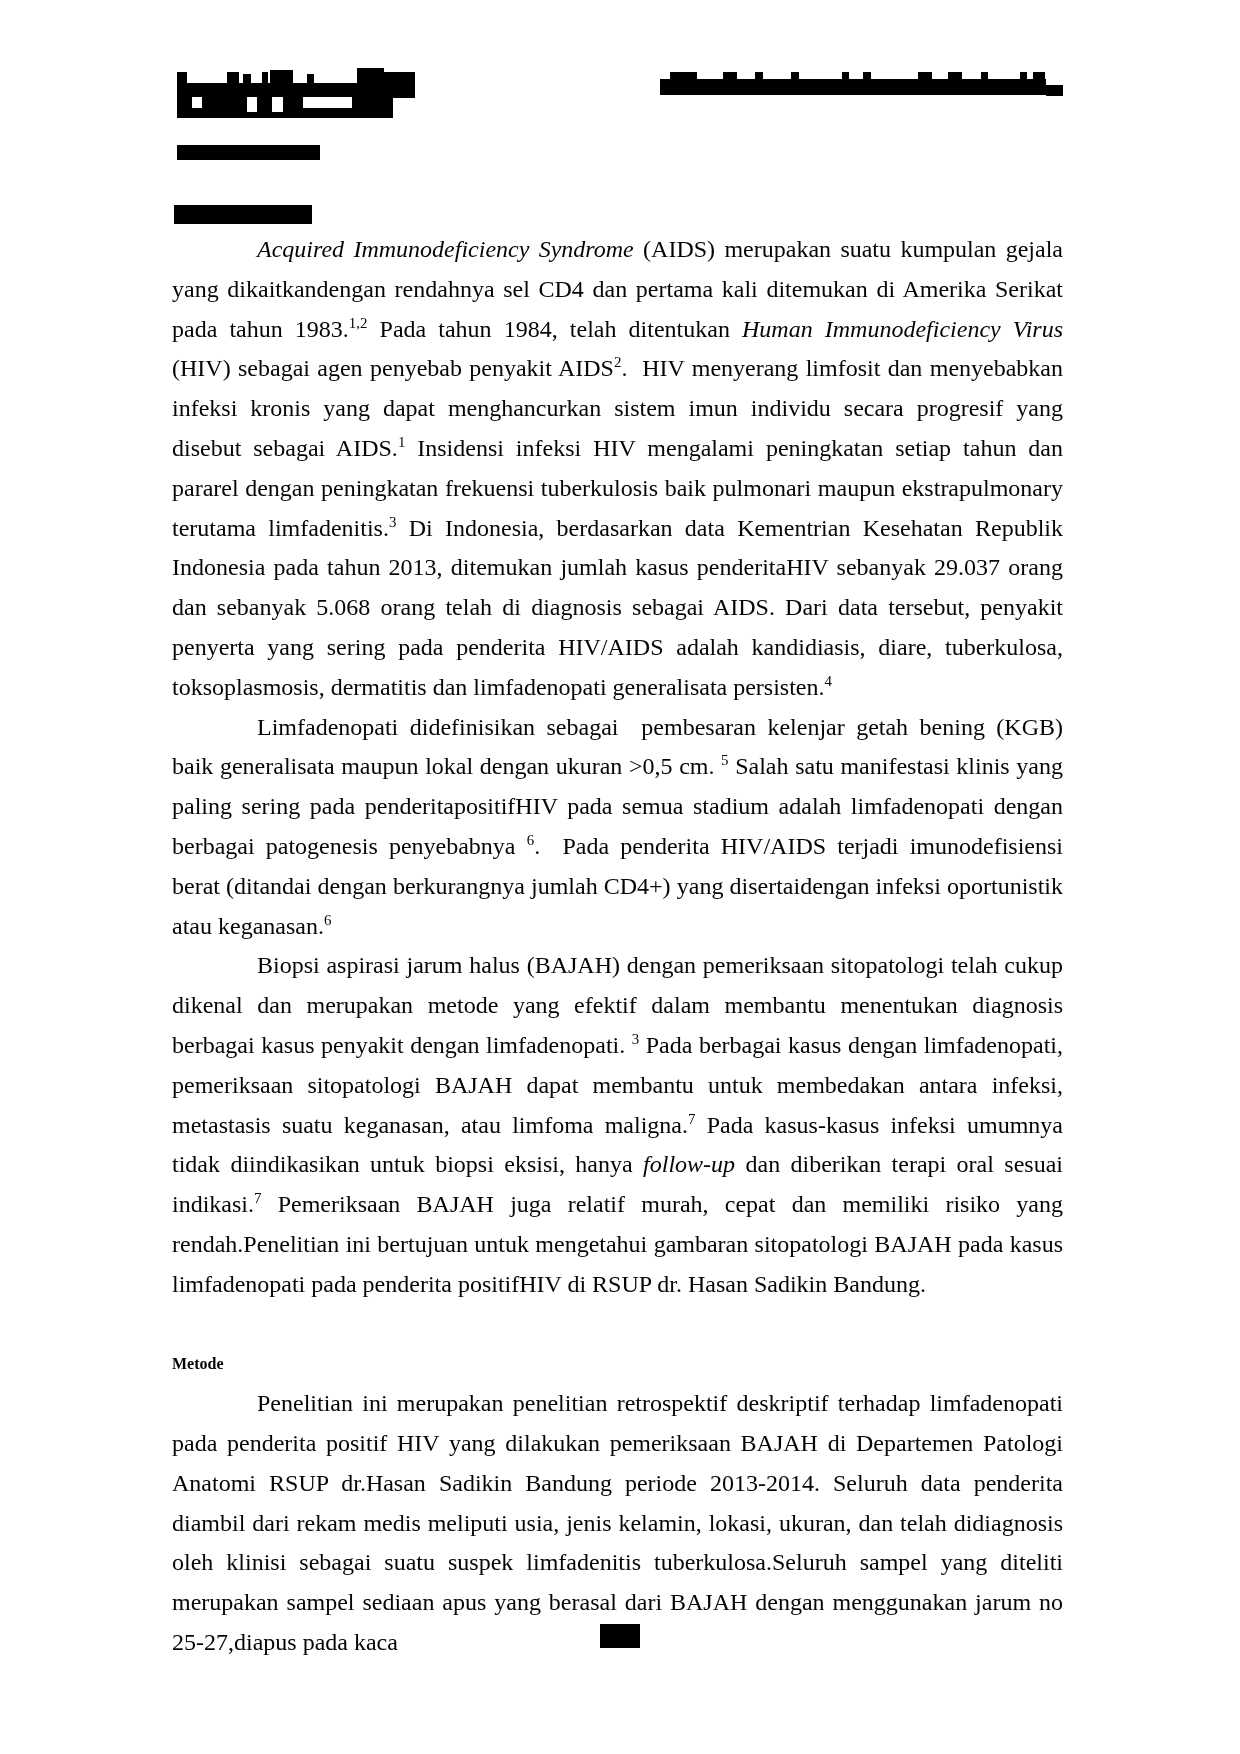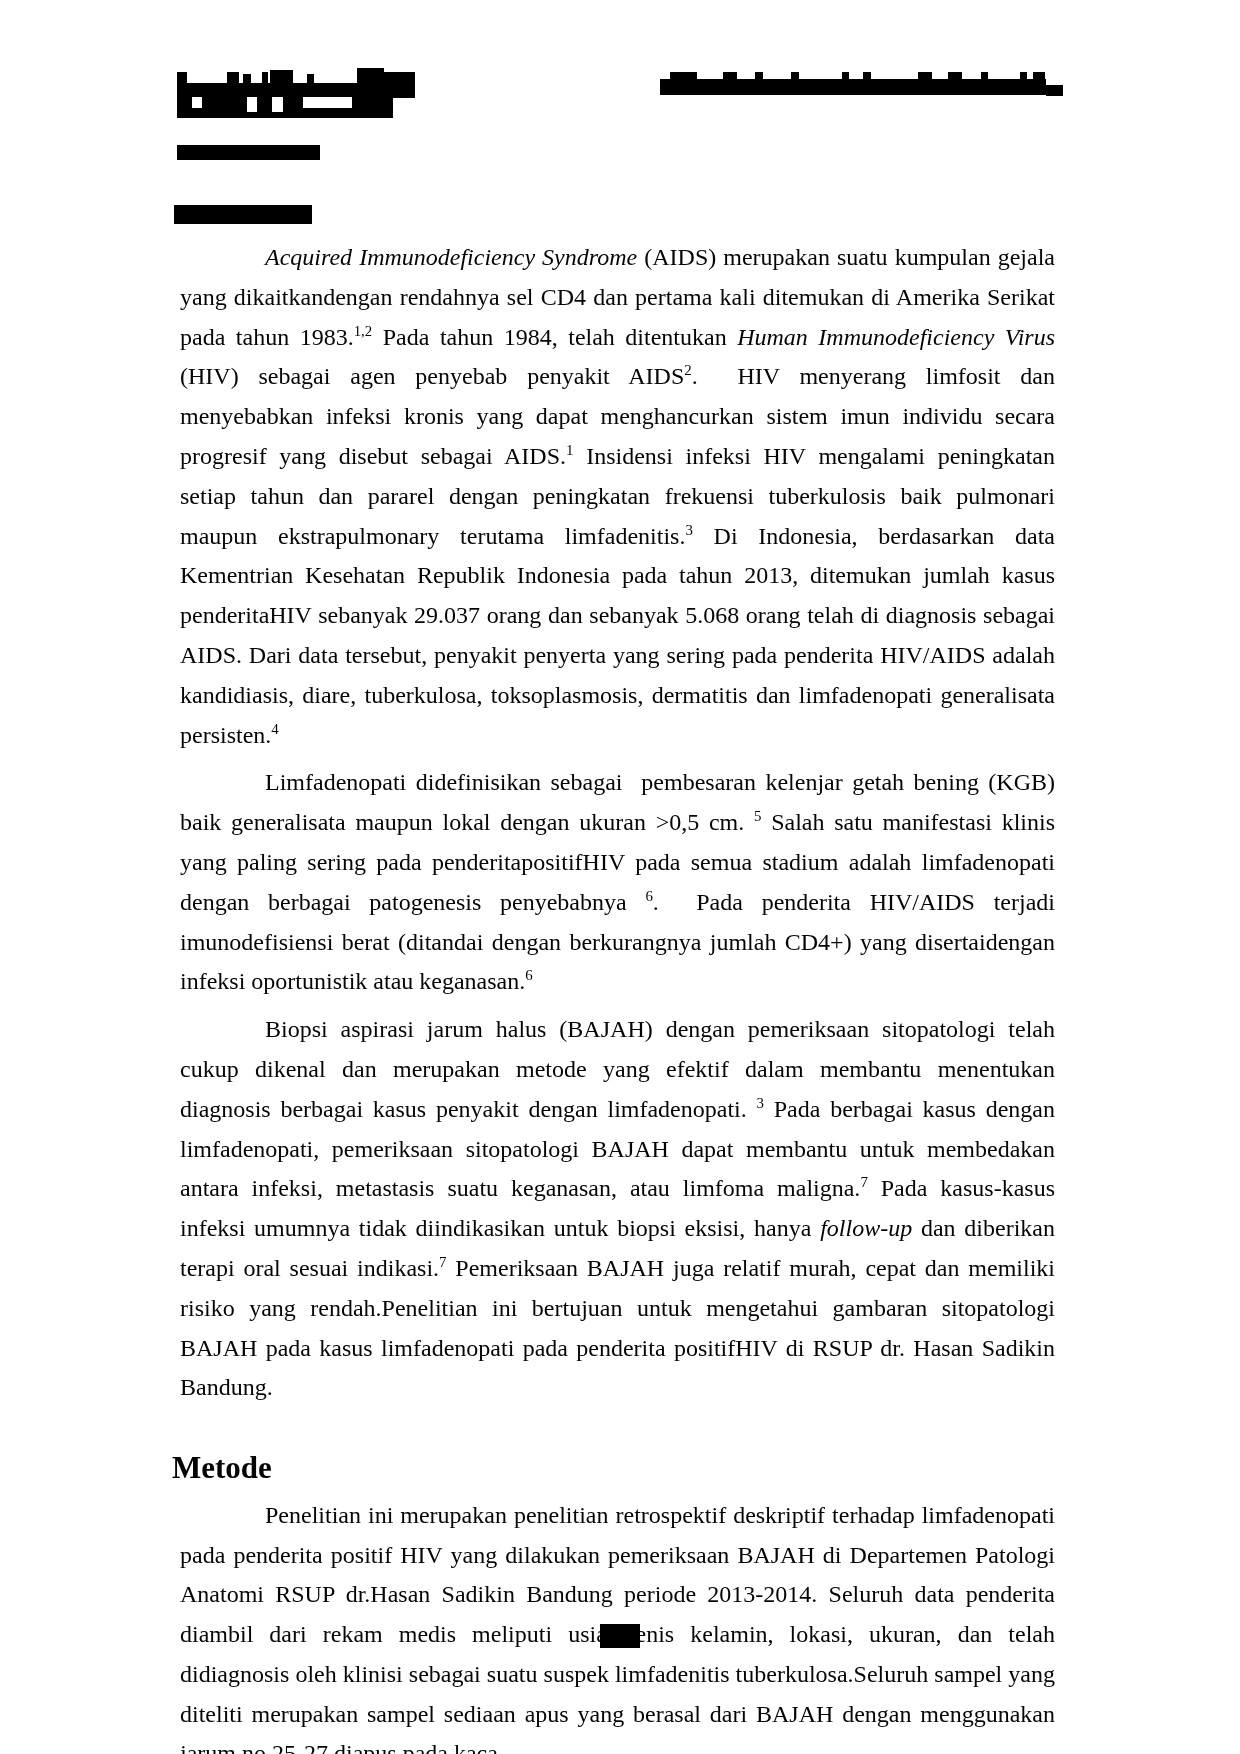--- a/index.html
+++ b/index.html
@@ -17,26 +17,26 @@
   
   .w{position:absolute;background:#fff;}
   .textblock{
     position:absolute;
     left:172px;top:230px;width:891px;
     font-size:24px;
     line-height:39.8px;
     text-align:justify;
   }
   .textblock p{
-    margin:8px;
+    margin:0;
     text-indent:85px;
   }
   .textblock h2{
     margin:39.8px 0 0 0;
-    font-size:31px;
+    font-size:16px;
     line-height:39.8px;
     font-weight:bold;
     text-align:left;
   }
   .textblock sup{
     font-size:0.62em;
     line-height:0;
     vertical-align:super;
   }
   .textblock i{font-style:italic;}

